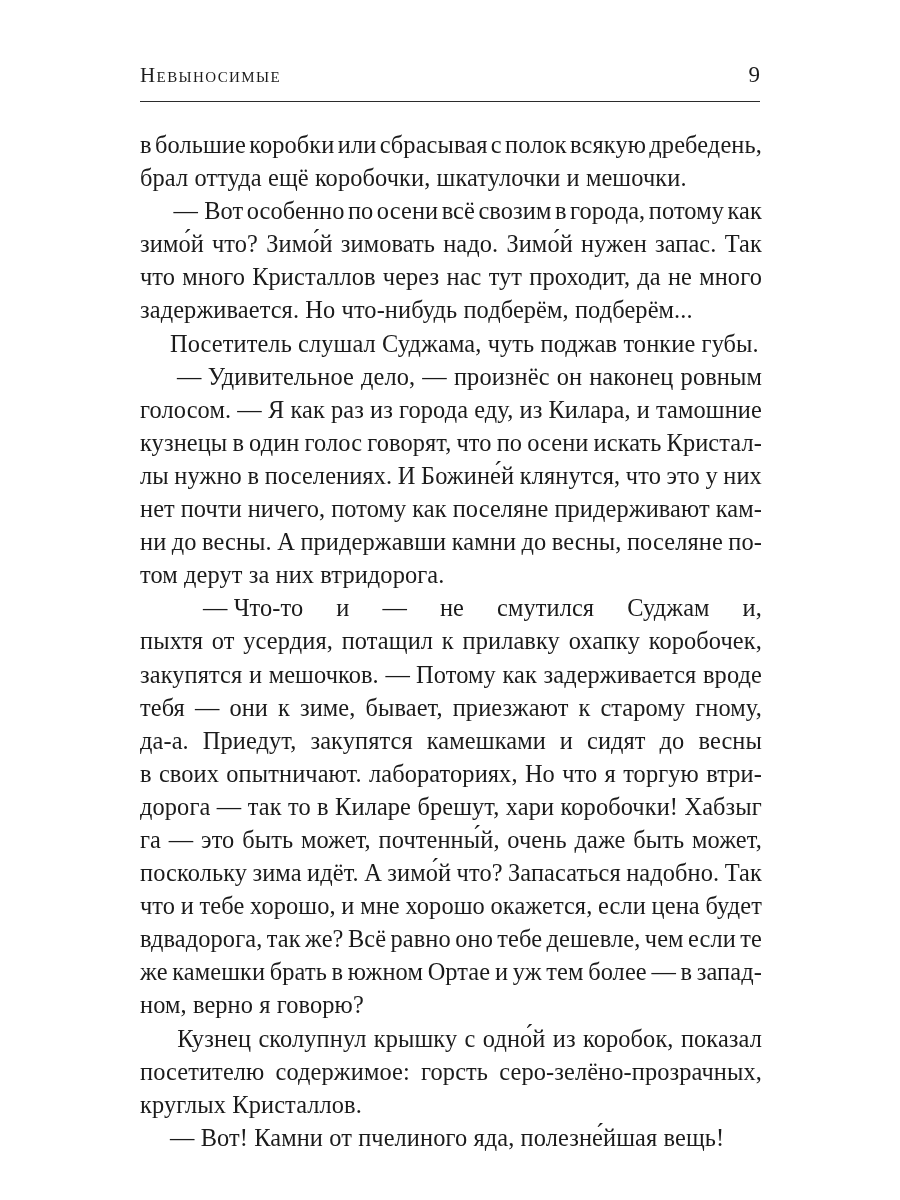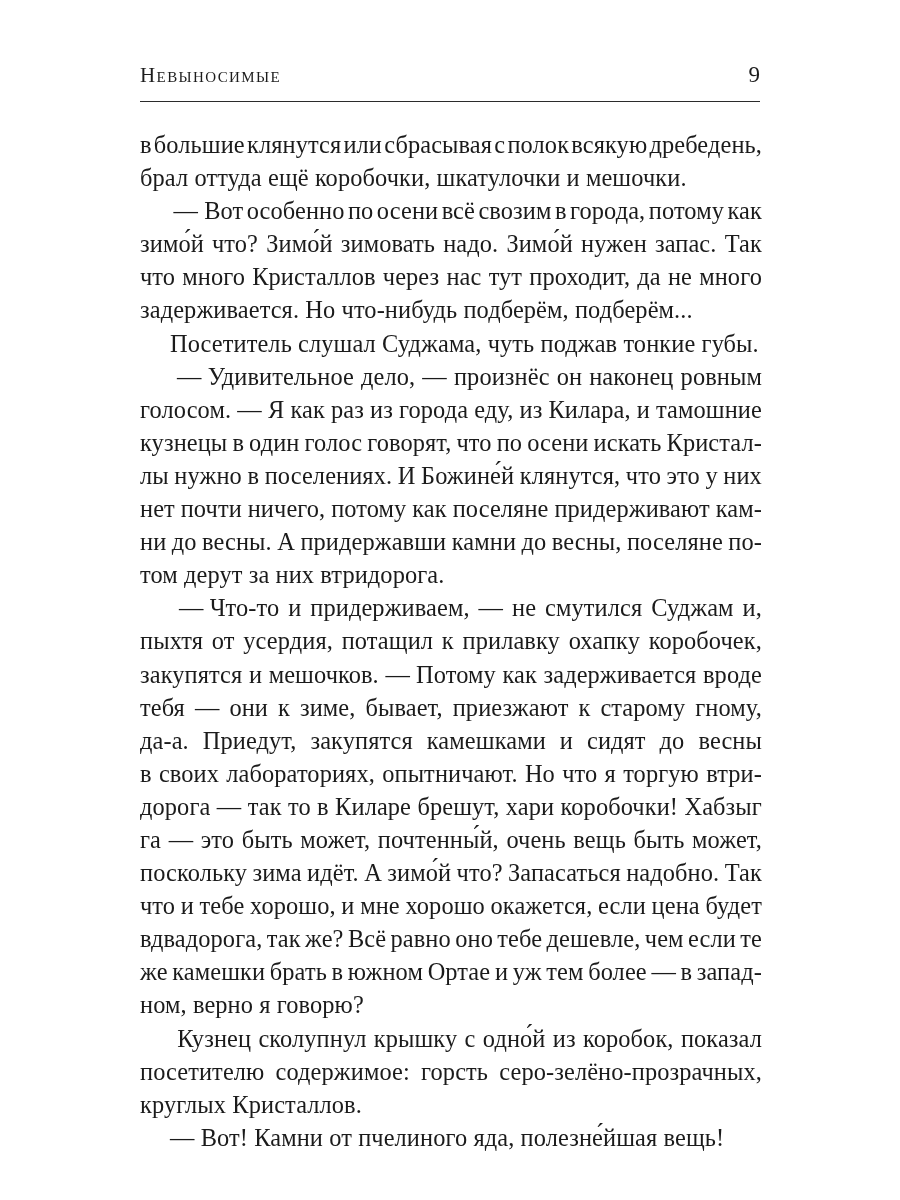--- a/index.html
+++ b/index.html
@@ -107,21 +107,21 @@
     <div class="running-title">Невыносимые</div>
     <div class="folio">9</div>
   </div>
 
   <div class="head-rule"></div>
 
   <div class="textblock" id="textblock">
       <div class="ln just">
         <span>в</span>
         <span>большие</span>
-        <span>клянутся</span>
+        <span>коробки</span>
         <span>или</span>
         <span>сбрасывая</span>
         <span>с</span>
         <span>полок</span>
         <span>всякую</span>
         <span>дребедень,</span>
       </div>
       <div class="ln flush"><span>брал оттуда ещё коробочки, шкатулочки и мешочки.</span></div>
       <div class="ln just">
         <span class="indent"></span>
@@ -229,21 +229,20 @@
         <span>до</span>
         <span>весны,</span>
         <span>поселяне</span>
         <span>по-</span>
       </div>
       <div class="ln flush"><span>том дерут за них втридорога.</span></div>
       <div class="ln just">
         <span class="indent"></span>
         <span>— Что-то</span>
         <span>и</span>
-        <span>придерживаем,</span>
         <span>—</span>
         <span>не</span>
         <span>смутился</span>
         <span>Суджам</span>
         <span>и,</span>
       </div>
       <div class="ln just">
         <span>пыхтя</span>
         <span>от</span>
         <span>усердия,</span>
@@ -280,22 +279,22 @@
         <span>закупятся</span>
         <span>камешками</span>
         <span>и</span>
         <span>сидят</span>
         <span>до</span>
         <span>весны</span>
       </div>
       <div class="ln just">
         <span>в</span>
         <span>своих</span>
+        <span>опытничают.</span>
         <span>лабораториях,</span>
-        <span>опытничают.</span>
         <span>Но</span>
         <span>что</span>
         <span>я</span>
         <span>торгую</span>
         <span>втри-</span>
       </div>
       <div class="ln just">
         <span>дорога</span>
         <span>—</span>
         <span>так</span>
@@ -308,21 +307,21 @@
         <span>Хабзыг</span>
       </div>
       <div class="ln just">
         <span>га</span>
         <span>—</span>
         <span>это</span>
         <span>быть</span>
         <span>может,</span>
         <span>почтенны́й,</span>
         <span>очень</span>
-        <span>вещь</span>
+        <span>даже</span>
         <span>быть</span>
         <span>может,</span>
       </div>
       <div class="ln just">
         <span>поскольку</span>
         <span>зима</span>
         <span>идёт.</span>
         <span>А</span>
         <span>зимо́й</span>
         <span>что?</span>

